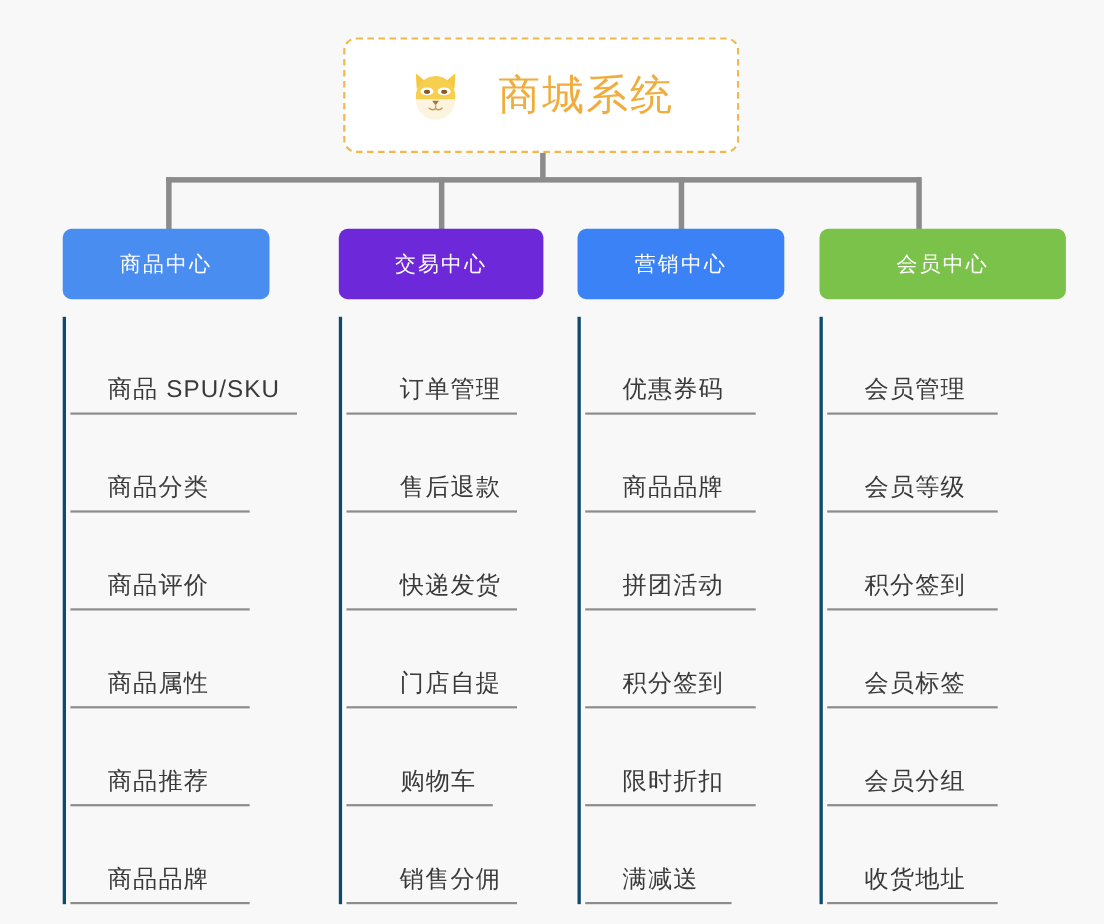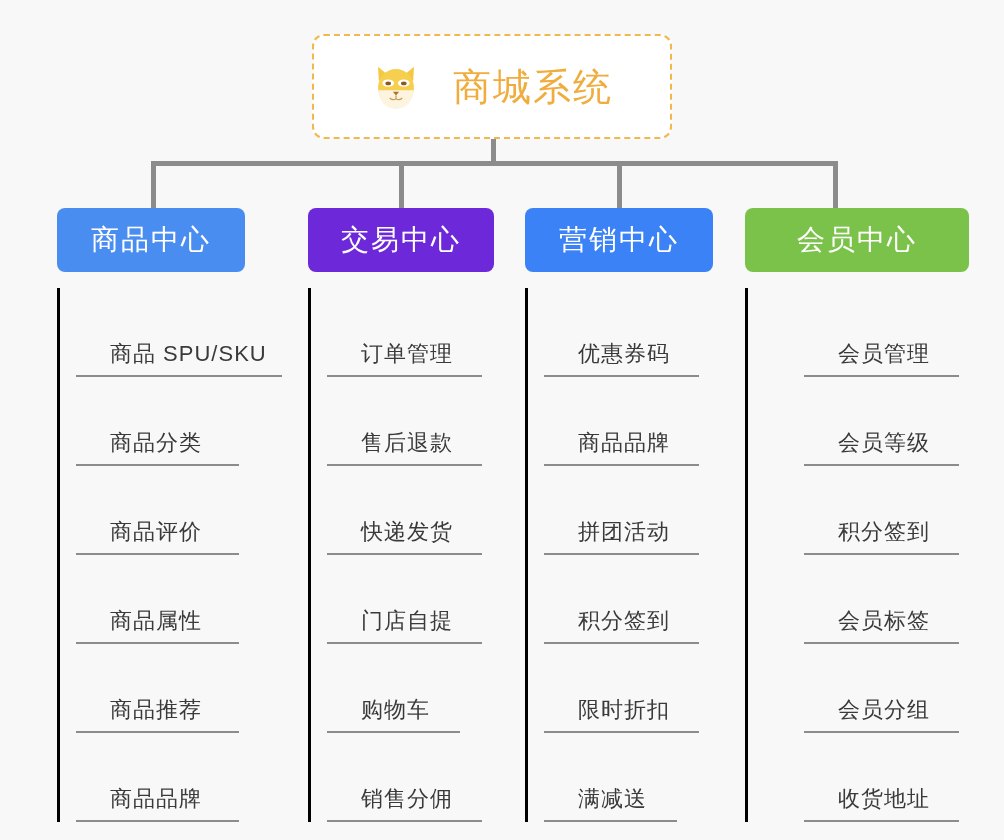--- a/index.html
+++ b/index.html
@@ -72,34 +72,34 @@
   .col-3 { left: 525px; width: 220px; }
   .col-4 { left: 745px; width: 220px; }
 
   .cat-box {
     height: 64px;
     border-radius: 8px;
     display: flex;
     align-items: center;
     justify-content: center;
     color: #ffffff;
-    font-size: 28px;
+    font-size: 19px;
     letter-spacing: 2px;
   }
   .cat-1 { width: 188px; background: #4a8df0; }
   .cat-2 { width: 186px; background: #6d28d9; }
   .cat-3 { width: 188px; background: #3b82f6; }
   .cat-4 { width: 224px; background: #7bc24a; }
 
   
   .leaf-list {
     position: relative;
     margin-top: 16px;
-    border-left: 3px solid #000000;
-    padding-left: 16px;
+    border-left: 3px solid #0c4a6e;
+    padding-left: 4px;
   }
   .leaf-item {
     position: relative;
     height: 89px;
     display: flex;
     align-items: flex-end;
     border-bottom: 2px solid #8c8c8c;
     padding-bottom: 2px;
   }
   .leaf-label {
@@ -113,27 +113,27 @@
 
   
   .col-1 .leaf-item { width: 206px; }
   .col-1 .leaf-item:nth-child(1) { width: 206px; }
   .col-1 .leaf-item:nth-child(2),
   .col-1 .leaf-item:nth-child(3),
   .col-1 .leaf-item:nth-child(4),
   .col-1 .leaf-item:nth-child(5),
   .col-1 .leaf-item:nth-child(6) { width: 163px; }
 
-  .col-2 .leaf-item { width: 155px; }
+  .col-2 .leaf-item { width: 155px; justify-content: center; }
   .col-2 .leaf-item:nth-child(5) { width: 133px; }
 
   .col-3 .leaf-item { width: 155px; }
   .col-3 .leaf-item:nth-child(6) { width: 133px; }
 
-  .col-4 .leaf-item { width: 155px; margin-left: 40px; }
+  .col-4 .leaf-item { width: 155px; }
 </style>
 </head>
 <body>
 
 <div class="canvas">
 
   <div class="root-node">
     <svg class="root-icon" viewBox="0 0 64 64" aria-hidden="true">
       <path d="M9 6 L10 24 L22 17 Z" fill="#f5c842"></path>
       <path d="M55 6 L54 24 L42 17 Z" fill="#f5c842"></path>

